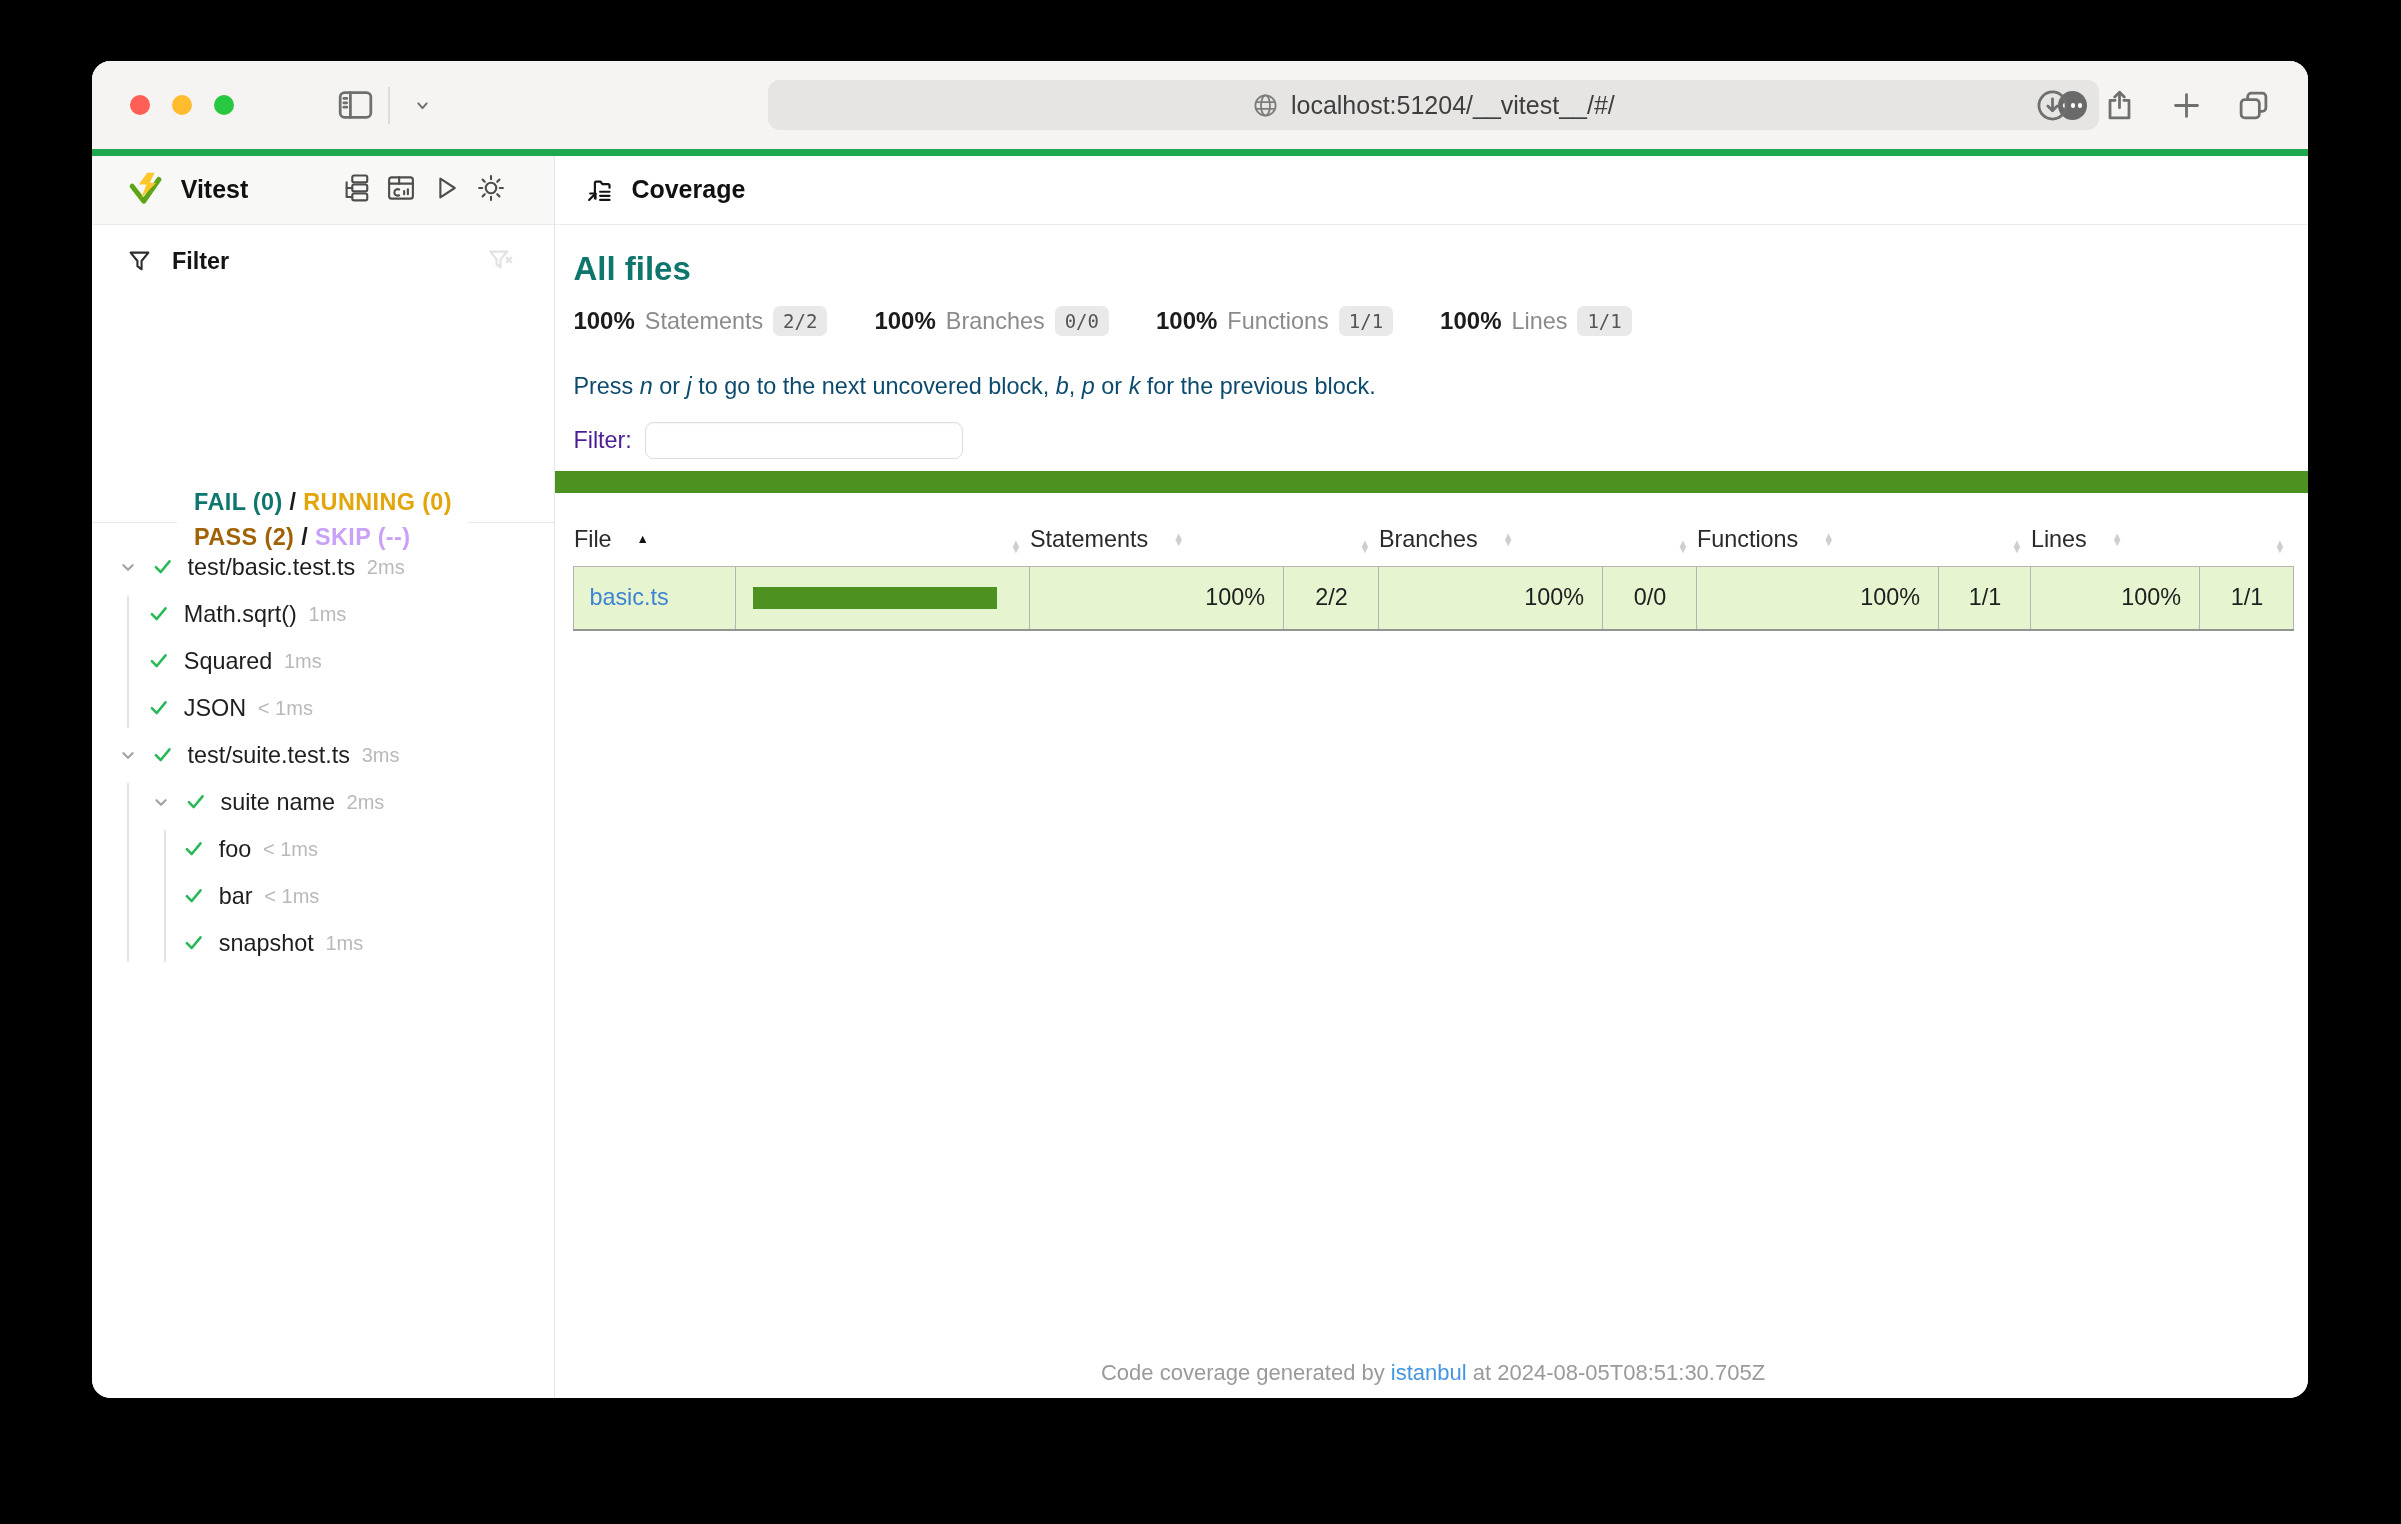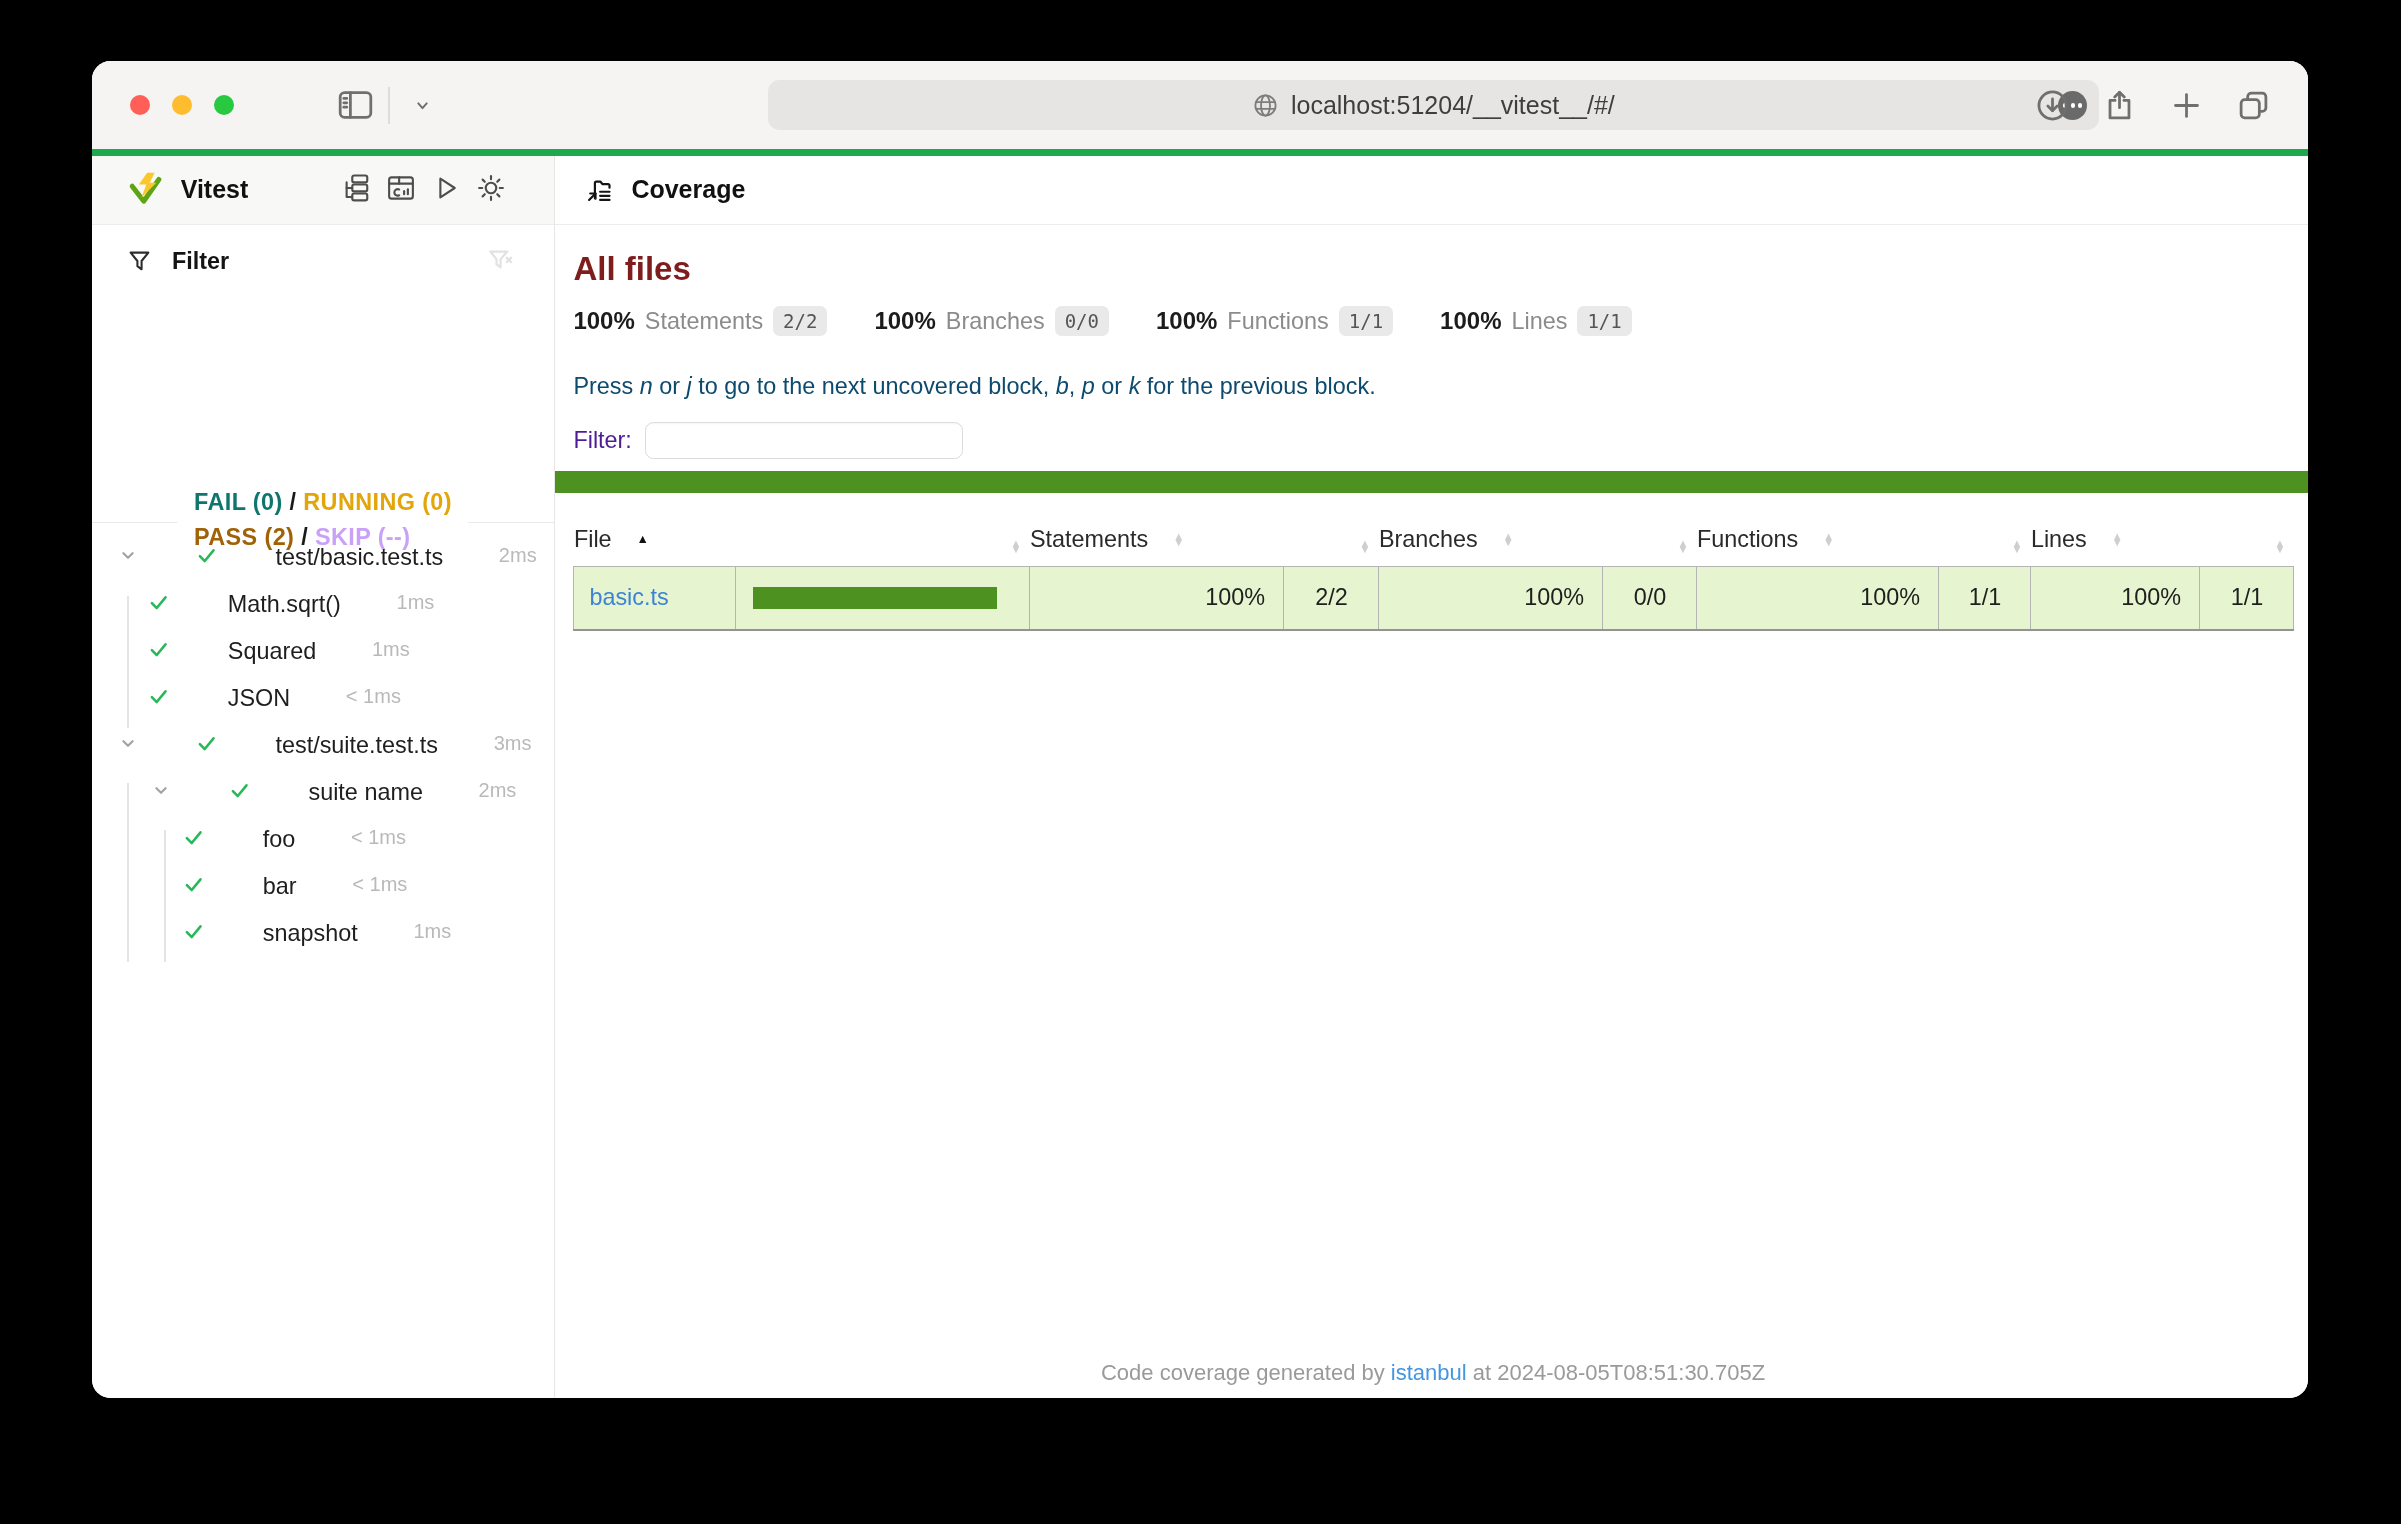--- a/index.html
+++ b/index.html
@@ -63,21 +63,21 @@
 
   .status-wrap { position:absolute; left:0; right:0; top:329px; height:75px; }
   .status-wrap .rule { position:absolute; left:0; right:0; top:37px; height:1.7px; background:#e9e9e7; }
   .status-legend { position:absolute; left:50%; transform:translateX(-50%); top:0;
                    background:#fff; padding:0 16.7px; text-align:left; white-space:nowrap; }
   .status-legend div { font-size:23.4px; font-weight:700; line-height:35px; letter-spacing:0.4px; }
   .c-fail { color:#0f766e; } .c-run { color:#e2a60b; } .c-pass { color:#a16207; }
   .c-skip { color:#c9a2f7; } .c-slash { color:#1a1a1a; }
 
   .tree { position:absolute; left:0; right:0; top:388px; }
-  .trow { position:relative; height:47px; display:flex; cursor:default;gap:44px; }
+  .trow { position:relative; height:47px; display:flex; align-items:center; cursor:default; }
   .trow .chev { width:22px; height:22px; flex:none; }
   .trow .chev svg { stroke:#a3a3a3; fill:none; stroke-width:2.4; stroke-linecap:round; stroke-linejoin:round; }
   .trow .check { width:23.4px; height:23.4px; flex:none; }
   .trow .check svg { stroke:#27b857; fill:none; stroke-width:2.6; stroke-linecap:round; stroke-linejoin:round; }
   .trow .tlabel { font-size:23.4px; color:#1e1e1e; margin-left:13.4px; }
   .trow .ttime { font-size:20px; color:#b9b9b9; margin-left:11.7px; }
   .pl-file { padding-left:25px; } .pl-file .check { margin-left:11.7px; }
   .pl-leaf1 { padding-left:55px; }
   .pl-branch1 { padding-left:58px; } .pl-branch1 .check { margin-left:11.7px; }
   .pl-leaf2 { padding-left:90px; }
@@ -85,21 +85,21 @@
   .g1 { left:35px; top:52px; height:132px; }
   .g2 { left:35px; top:239px; height:179px; }
   .g3 { left:72px; top:286px; height:132px; }
 
   
   .cov-header { height:69px; border-bottom:1.7px solid #ececea; display:flex; align-items:center; padding:0 0 0 30px; background:#fff; }
   .cov-header svg { stroke:#141414; fill:none; stroke-width:1.9; stroke-linecap:round; stroke-linejoin:round; }
   .cov-title { font-size:25px; font-weight:700; color:#111; margin-left:18.4px; }
 
   .cov-body { position:relative; padding:25px 16.7px 0 18.4px; color:#333; }
-  .allfiles { font-size:33px; font-weight:700; color:#7f1d1d; }
+  .allfiles { font-size:33px; font-weight:700; color:#0f766e; }
   .stats { display:flex; gap:47px; margin-top:18.4px; align-items:center; }
   .stat { display:flex; align-items:center; gap:10px; }
   .stat b { font-size:24px; color:#1c1c1c; }
   .stat .slabel { font-size:23.4px; color:#8b8b8b; }
   .stat .badge { font-family:"DejaVu Sans Mono", monospace; font-size:19px; color:#555;
                  background:#e9e9e9; border-radius:6.7px; padding:4.2px 10px; }
   .hint { margin-top:37px; font-size:23.4px; color:#0c4a6e; }
   .hint i { font-style:italic; }
   .filter-row { margin-top:22px; display:flex; align-items:center; gap:13.4px; }
   .filter-row label { font-size:23.4px; color:#4c1d95; }

